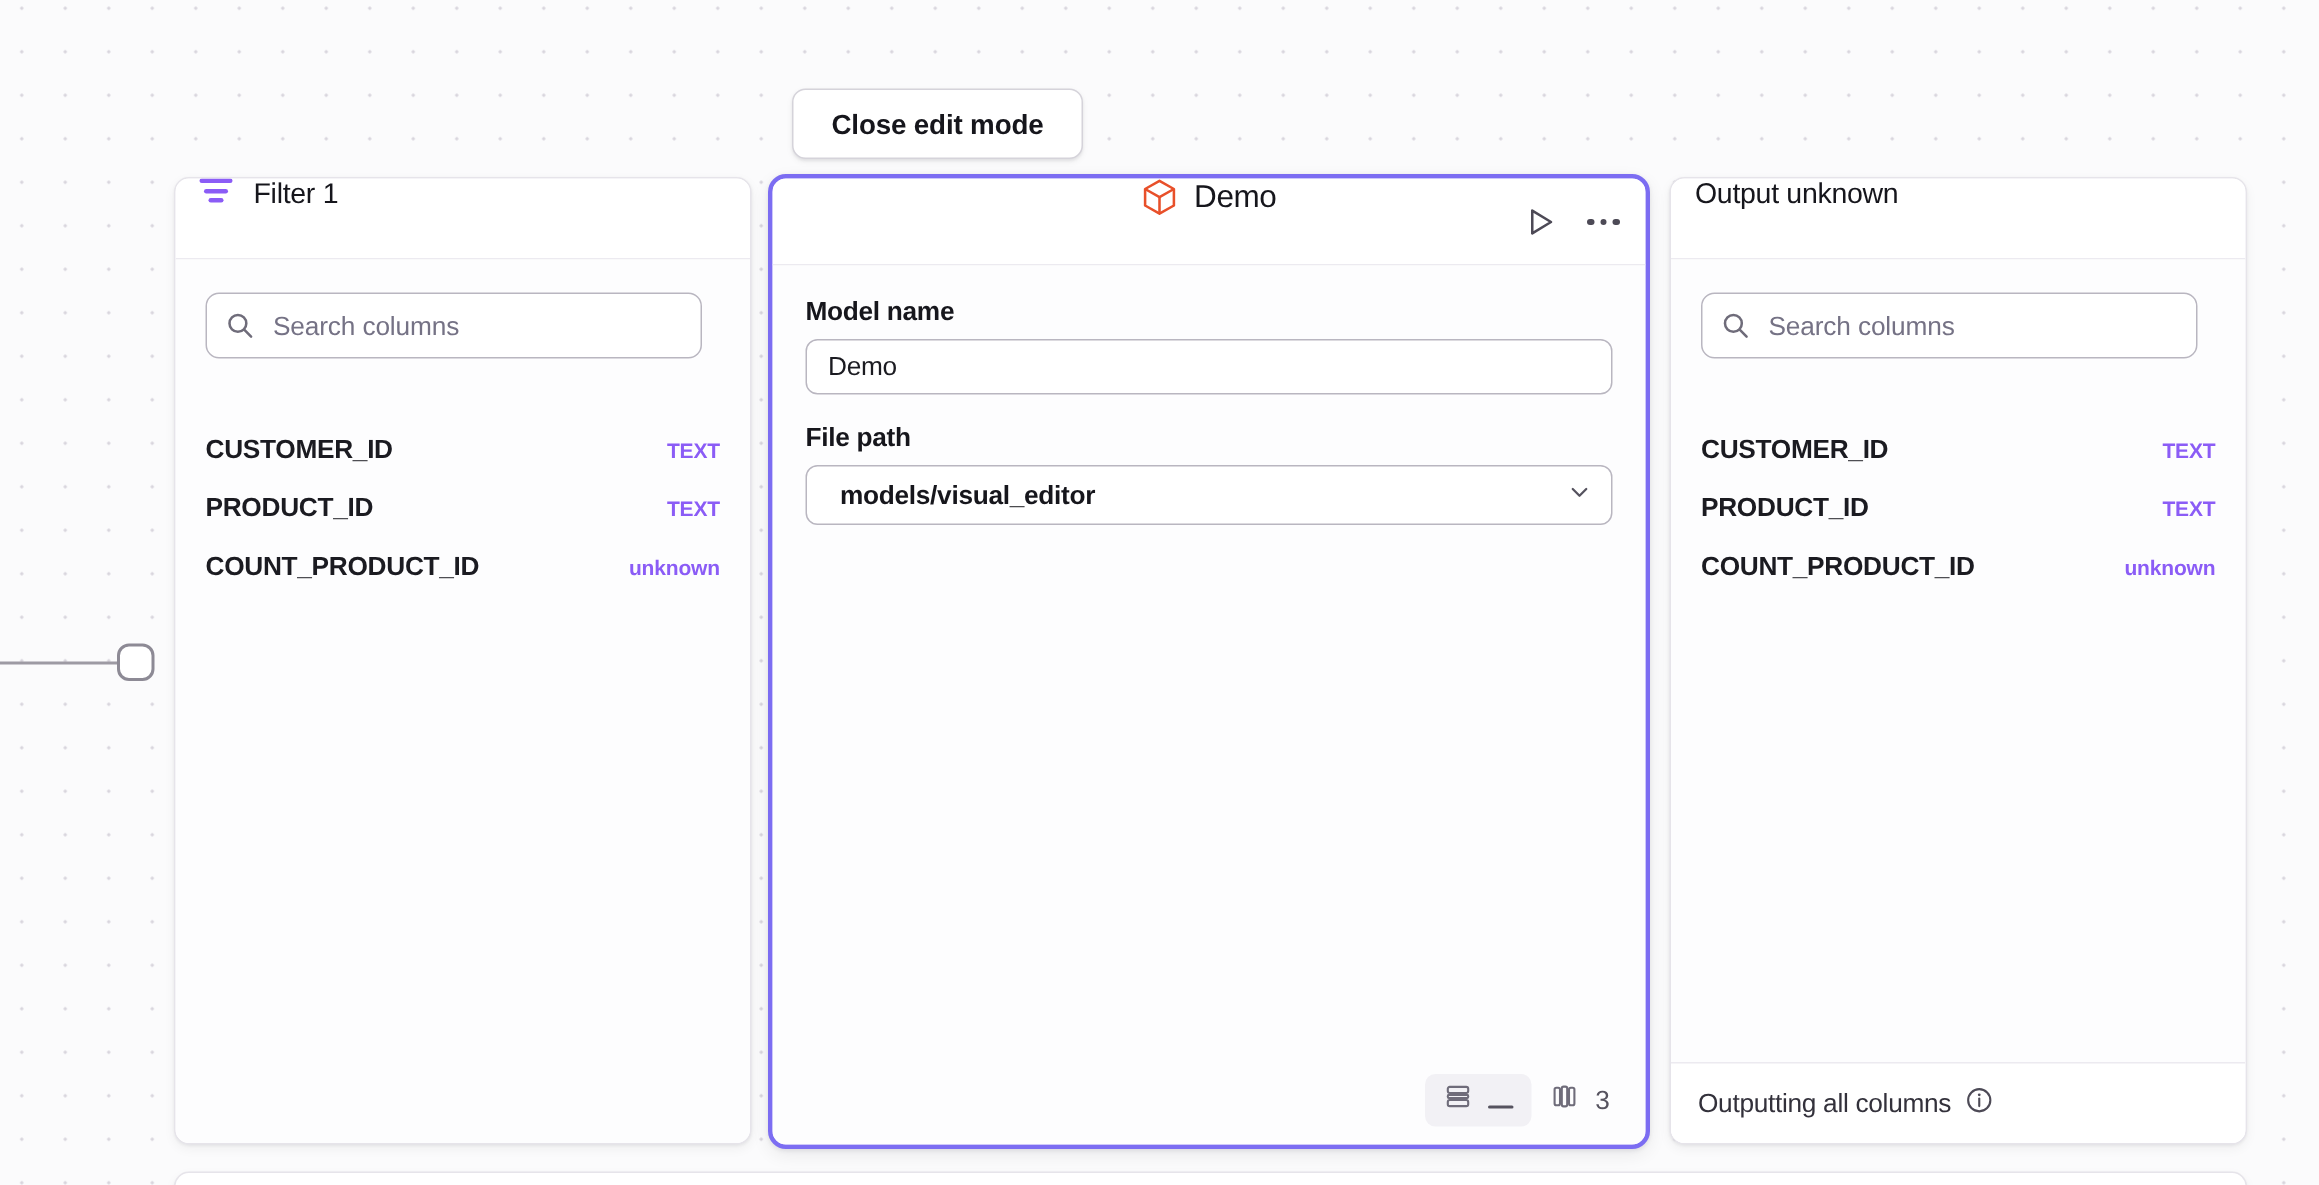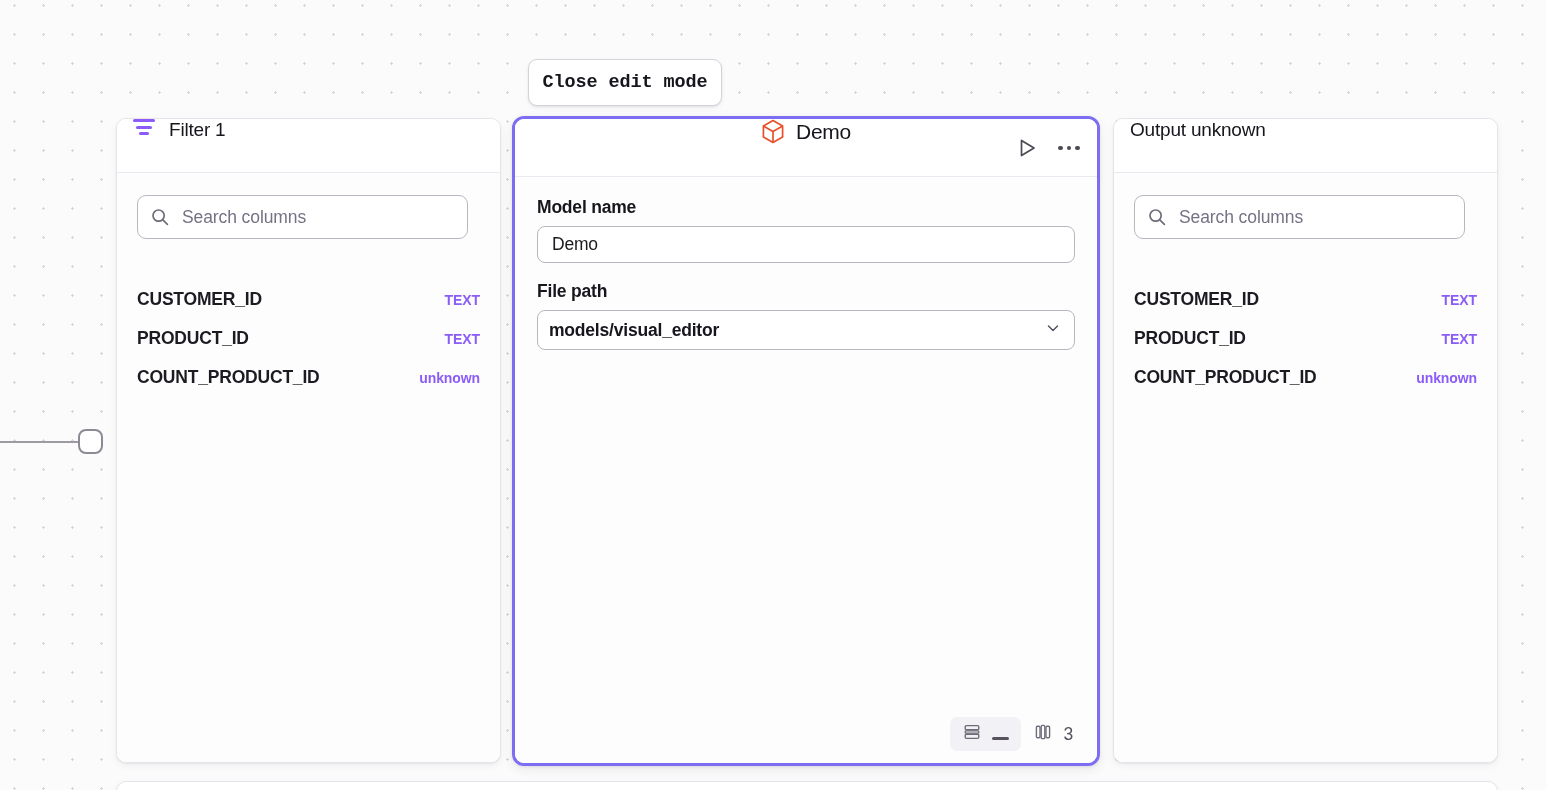--- a/index.html
+++ b/index.html
@@ -45,21 +45,20 @@
     border-radius: 9px;
     box-shadow: 0 1px 2px rgba(16,17,26,0.07), 0 2px 5px rgba(16,17,26,0.05);
     font-size: 18.5px;
     font-weight: bold;
     color: #16161c;
     display: flex;
     align-items: center;
     justify-content: center;
     cursor: pointer;
     letter-spacing: -0.1px;
-    font-family: Liberation Mono, monospace;
   }
 
   
   .panel {
     position: absolute;
     background: #ffffff;
     border: 1px solid #e6e4ea;
     border-radius: 10px;
     box-shadow: 0 1px 2px rgba(16,17,26,0.06), 0 3px 8px rgba(16,17,26,0.05);
     display: flex;
@@ -200,21 +199,21 @@
     margin-bottom: 18px;
     cursor: text;
   }
   .select-input {
     height: 40px;
     border: 1px solid #b9b6c0;
     border-radius: 8px;
     background: #ffffff;
     display: flex; align-items: center;
     justify-content: space-between;
-    padding: 0 12px 0 11px;
+    padding: 0 12px 0 22px;
     cursor: pointer;
   }
   .select-value {
     font-size: 17.5px; font-weight: bold;
     color: #16161c; letter-spacing: -0.2px;
   }
 
   
   .demo-footer {
     position: absolute;
@@ -397,18 +396,28 @@
         </div>
         <div class="col-row">
           <span class="col-name">PRODUCT_ID</span>
           <span class="col-type">TEXT</span>
         </div>
         <div class="col-row">
           <span class="col-name">COUNT_PRODUCT_ID</span>
           <span class="col-type">unknown</span>
         </div>
       </div>
+      <div class="output-footer">
+        <span class="txt">Outputting all columns</span>
+        <span>
+          <svg width="19" height="19" viewBox="0 0 19 19" fill="none">
+            <circle cx="9.5" cy="9.5" r="7.4" stroke="#4d4a56" stroke-width="1.4"></circle>
+            <line x1="9.5" y1="8.4" x2="9.5" y2="13.4" stroke="#4d4a56" stroke-width="1.4" stroke-linecap="round"></line>
+            <circle cx="9.5" cy="5.9" r="0.95" fill="#4d4a56"></circle>
+          </svg>
+        </span>
+      </div>
     </div>
   </div>
 
   <div class="panel" id="panel-bottom"></div>
 
 </div>
 
 </body></html>

